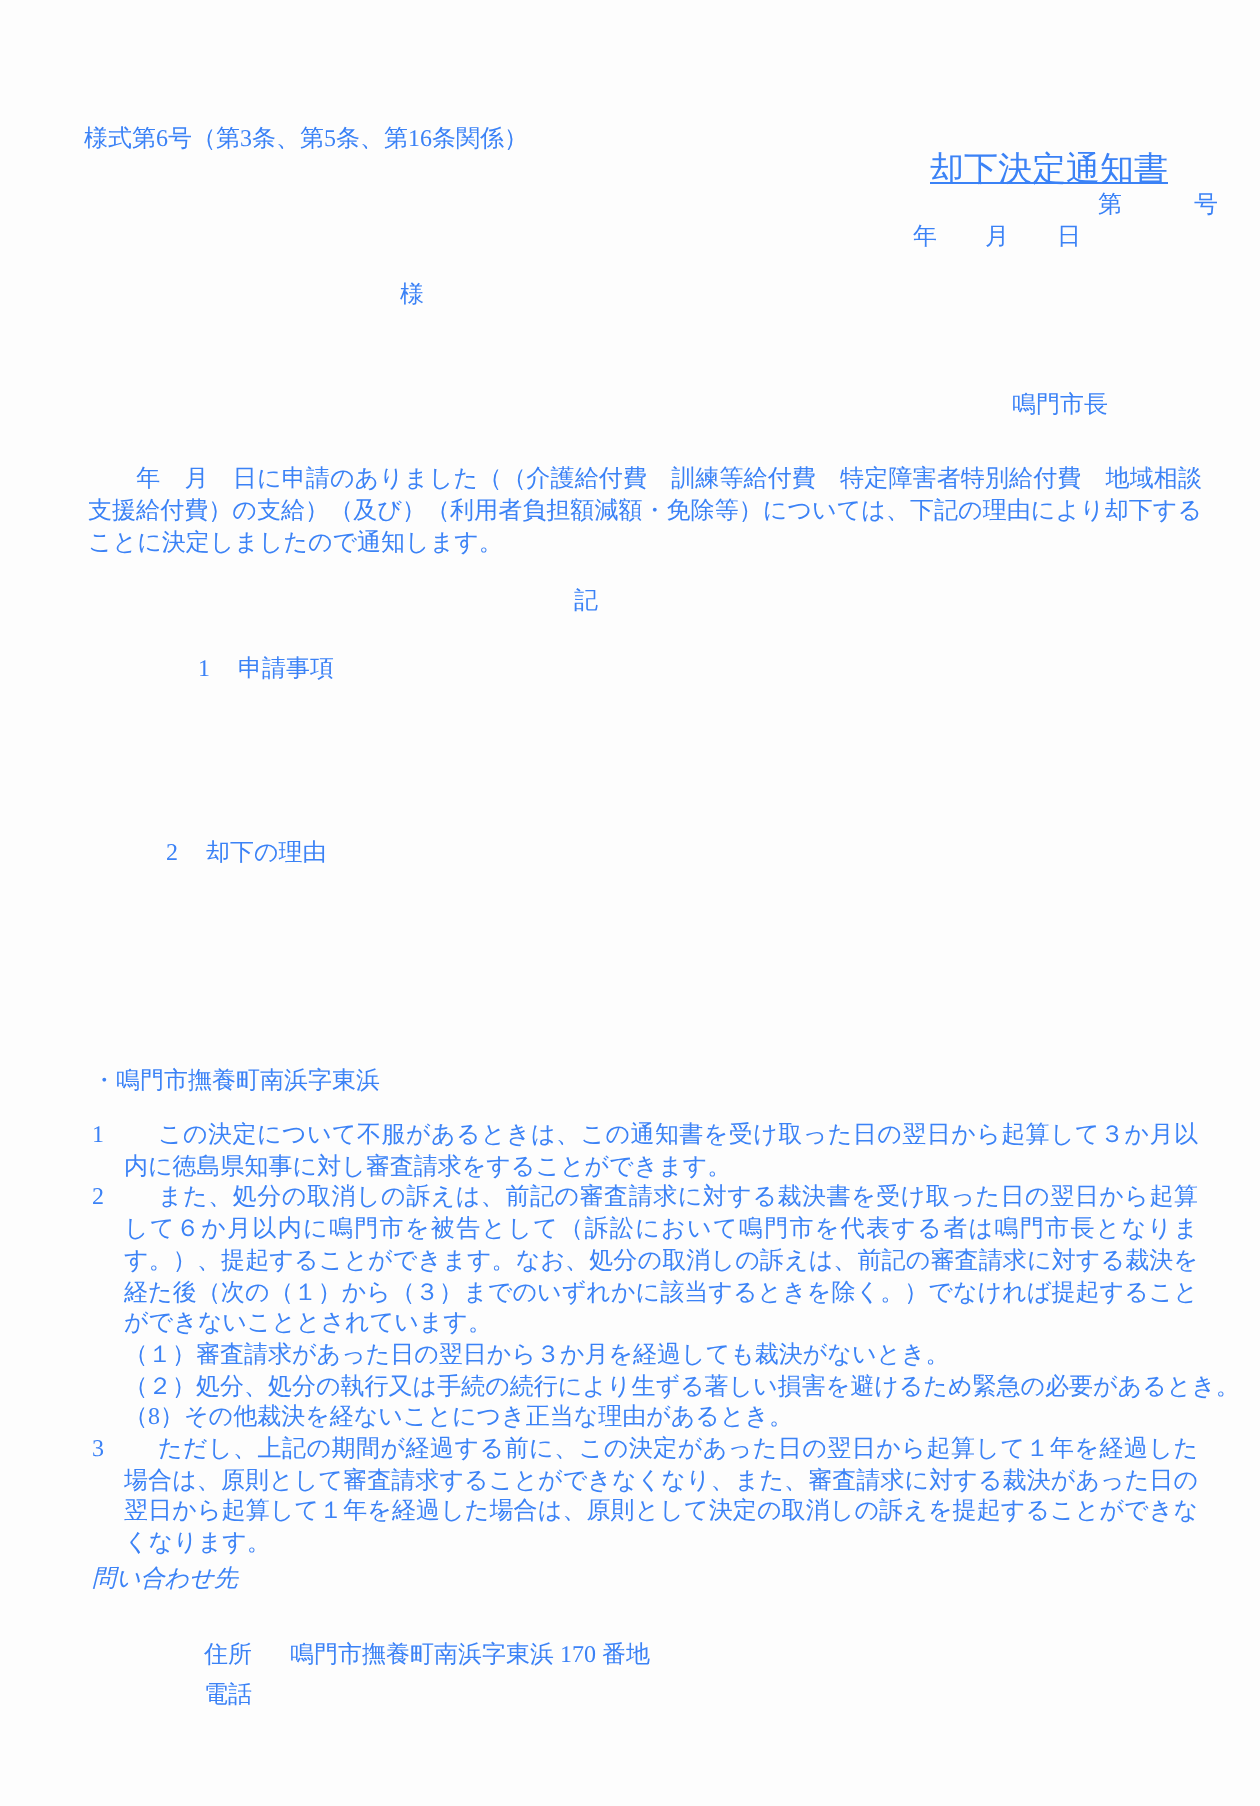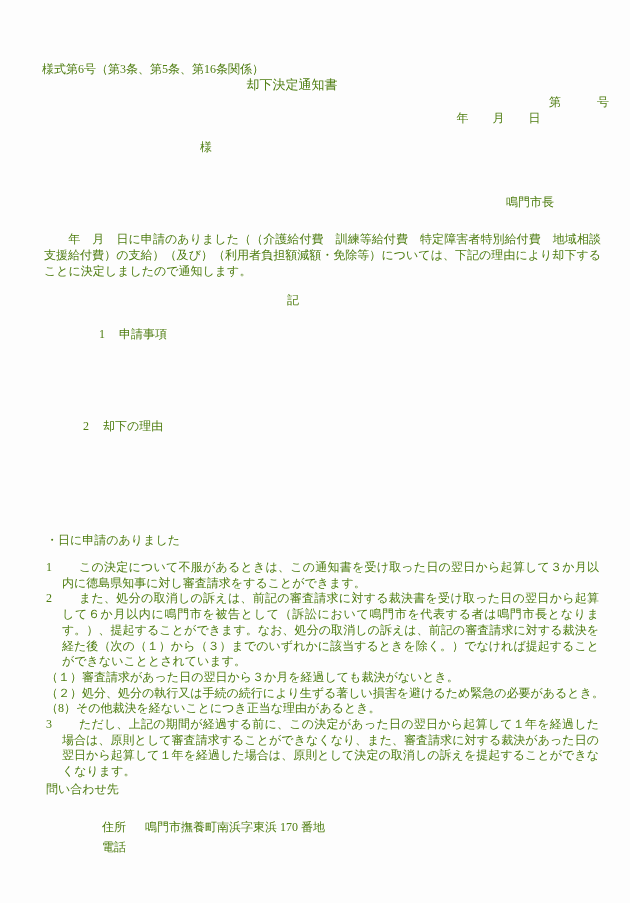--- a/index.html
+++ b/index.html
@@ -1,50 +1,50 @@
 <!DOCTYPE html>
 <html lang="ja"><head>
 <meta charset="utf-8">
 <style>
   html, body { margin: 0; padding: 0; background: #ffffff; }
   .page {
     position: relative;
     width: 630px;
     height: 903px;
     background: #fdfdfd;
-    color: #4d7c0f;
+    color: #3b82f6;
     font-family: "Liberation Serif", "DejaVu Serif", serif;
     font-size: 12px;
     line-height: 16px;
     overflow: hidden;
   }
   .abs { position: absolute; }
 
   .form-line   { top: 61px;  left: 42px; white-space: nowrap; }
-  .doc-title   { top: 77px;  left: 0;    width: 584px; text-align: center; font-size: 13px; white-space: nowrap; }
+  .doc-title   { top: 77px;  left: 0;    width: 584px; text-align: right; font-size: 17px; white-space: nowrap; text-decoration: underline; }
   .doc-no      { top: 94px;  left: 412px; width: 197px; text-align: right; white-space: pre; }
   .date-line   { top: 110px; left: 400px; width: 197px; text-align: center; white-space: pre; }
   .addressee   { top: 139px; left: 200px; }
   .issuer      { top: 162px; left: 506px; white-space: nowrap; margin-top: 32px; }
 
   .body-par    { top: 231px; left: 44px; width: 557px; text-align: justify; white-space: pre-wrap; }
   .record-mark { top: 292px; left: 0;    width: 586px; text-align: center; }
 
   .numbered    { left: 83px; white-space: nowrap; }
   .numbered-1  { top: 326px; margin-left: 16px; }
   .numbered-2  { top: 418px; }
   .numbered .num { display: inline-block; width: 20px; }
 
   .appeal-head { top: 532px; left: 46px; white-space: nowrap; }
   .appeal-list { top: 560px; left: 46px; width: 553px; line-height: 15.7px; text-align: justify; }
   .appeal-item { position: relative; padding-left: 16px; text-indent: 17px; }
   .appeal-item .num { position: absolute; left: 0; top: 0; text-indent: 0; }
-  .subitem     { text-indent: 0; white-space: nowrap; text-align: left; }
+  .subitem     { margin-left: 16px; text-indent: 0; white-space: nowrap; text-align: left; }
 
-  .contact-head { top: 781px; left: 46px; white-space: nowrap; }
+  .contact-head { top: 781px; left: 46px; white-space: nowrap; font-style: italic; }
   .contact-rows { top: 817px; left: 102px; line-height: 20px; }
   .contact-row  { display: flex; white-space: nowrap; }
   .contact-row .label { display: inline-block; width: 43px; }
 </style>
 </head>
 <body>
 
 <div class="page">
 
   <div class="abs form-line">様式第6号（第3条、第5条、第16条関係）</div>
@@ -64,21 +64,21 @@
   <div class="abs record-mark">記</div>
 
   <div class="abs numbered numbered-1">
     <span class="num">1</span><span>申請事項</span>
   </div>
 
   <div class="abs numbered numbered-2">
     <span class="num">2</span><span>却下の理由</span>
   </div>
 
-  <div class="abs appeal-head">・日に申請のありました</div>
+  <div class="abs appeal-head">・鳴門市撫養町南浜字東浜</div>
 
   <div class="abs appeal-list">
     <div class="appeal-item">
       <span class="num">1</span><span>この決定について不服があるときは、この通知書を受け取った日の翌日から起算して３か月以内に徳島県知事に対し審査請求をすることができます。</span>
     </div>
     <div class="appeal-item">
       <span class="num">2</span><span>また、処分の取消しの訴えは、前記の審査請求に対する裁決書を受け取った日の翌日から起算して６か月以内に鳴門市を被告として（訴訟において鳴門市を代表する者は鳴門市長となります。）、提起することができます。なお、処分の取消しの訴えは、前記の審査請求に対する裁決を経た後（次の（１）から（３）までのいずれかに該当するときを除く。）でなければ提起することができないこととされています。</span>
     </div>
     <div class="subitem">（１）審査請求があった日の翌日から３か月を経過しても裁決がないとき。</div>
     <div class="subitem">（２）処分、処分の執行又は手続の続行により生ずる著しい損害を避けるため緊急の必要があるとき。</div>

